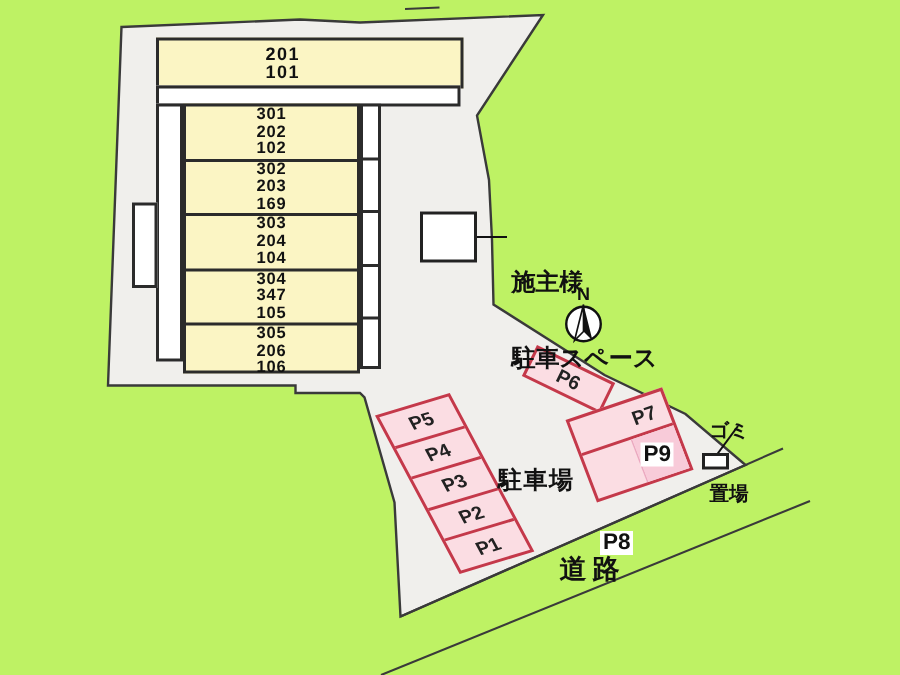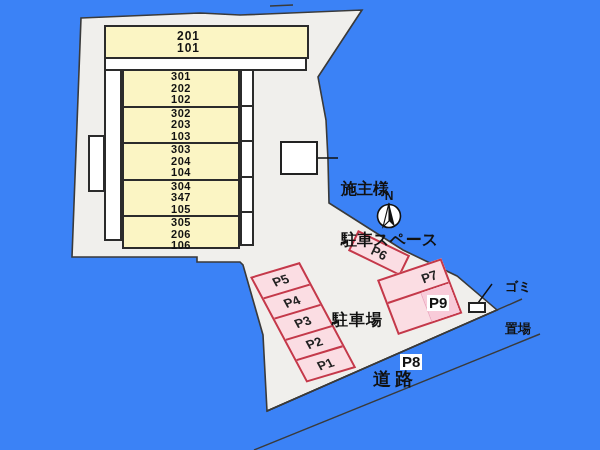--- a/index.html
+++ b/index.html
@@ -1,16 +1,16 @@
 <!DOCTYPE html>
 <html><head>
 <meta charset="utf-8">
 <style>
   html,body{margin:0;padding:0;background:#fff;}
-  #plan{position:relative;width:600px;height:450px;background:#3b82f6;overflow:hidden;
+  #plan{position:relative;width:600px;height:450px;background:#bef264;overflow:hidden;
         font-family:"Liberation Sans","DejaVu Sans",sans-serif;color:#111;}
   #plan svg{position:absolute;left:0;top:0;z-index:0;}
   .abs{position:absolute;box-sizing:border-box;}
   
   .bpart{background:#fff;border:2px solid #2b2b2b;z-index:1;}
   .unit{background:#fbf5c4;border:2px solid #2b2b2b;z-index:1;}
   .unit-top{left:104px;top:25px;width:205px;height:34px;display:flex;align-items:center;justify-content:center;}
   .unit-top .lbl{transform:translateX(-18px);}
   .band{left:104px;top:57px;width:203px;height:14px;}
   .lcorr{left:104px;top:69px;width:18px;height:172px;}
@@ -79,21 +79,21 @@
       <div class="lbl3">
         <span>301</span>
           <span>202</span>
           <span>102</span>
       </div>
     </div>
     <div class="row">
       <div class="lbl3">
         <span>302</span>
           <span>203</span>
-          <span>103</span>
+          <span>169</span>
       </div>
     </div>
     <div class="row">
       <div class="lbl3">
         <span>303</span>
           <span>204</span>
           <span>104</span>
       </div>
     </div>
     <div class="row">
@@ -155,19 +155,19 @@
   </div>
   <div class="ptag" style="left:400px;top:306px;margin-top:48px;">P8</div>
   <div class="ptag" style="left:427px;top:295px;text-align:right;">P9</div>
 
   <div class="jtext" style="left:341px;top:146px;font-size:16px;line-height:17px;">
     <span style="display:block">施主様</span>
     <span style="display:block">駐車スペース</span>
   </div>
   <div class="jtext" style="left:381px;top:189px;width:16px;text-align:center;font-size:12px;">N</div>
   <div class="jtext" style="left:332px;top:310px;font-size:16px;letter-spacing:1px;">駐車場</div>
-  <div class="jtext" style="left:473px;top:252px;font-size:13px;line-height:14px;margin-left:32px;">
+  <div class="jtext" style="left:473px;top:252px;font-size:13px;line-height:14px;">
     <span style="display:block">ゴミ</span>
     <span style="display:block">置場</span>
   </div>
   <div class="jtext" style="left:373px;top:367px;font-size:18px;letter-spacing:4px;">道路</div>
 
 </div>
 
 </body></html>

